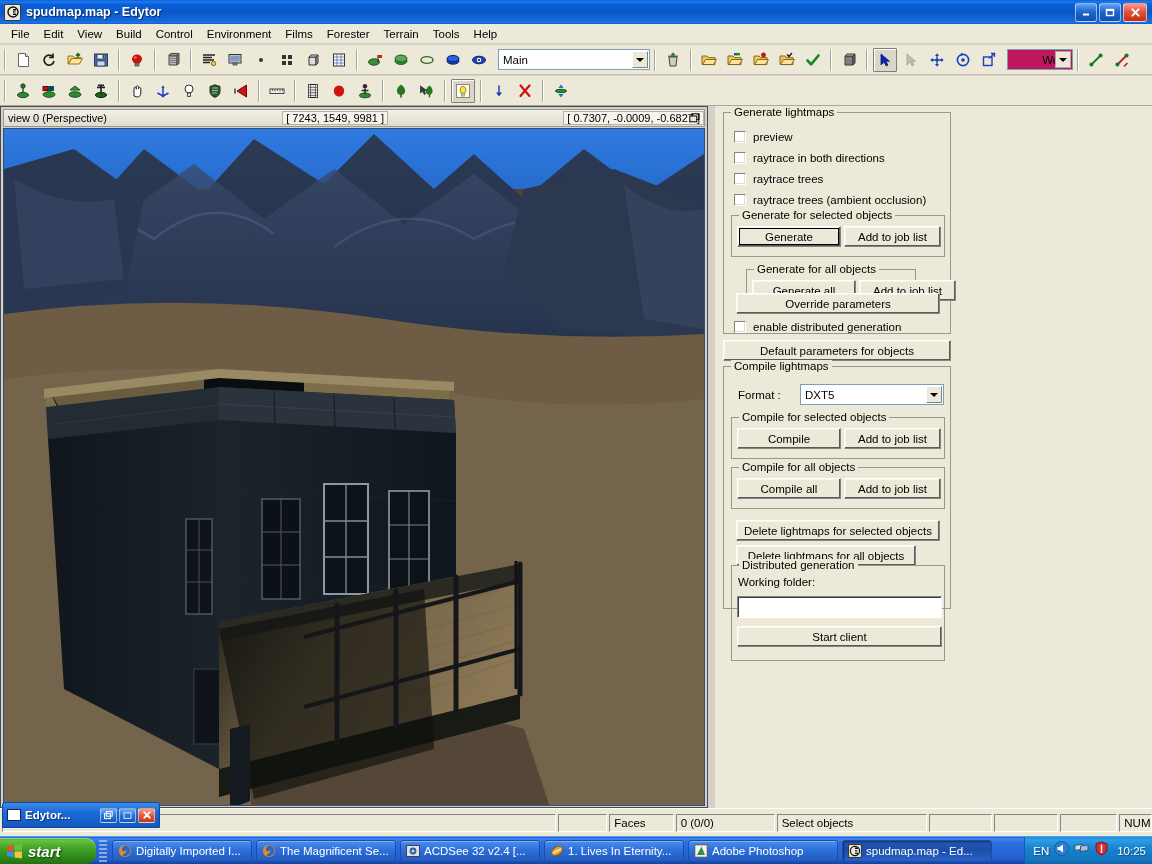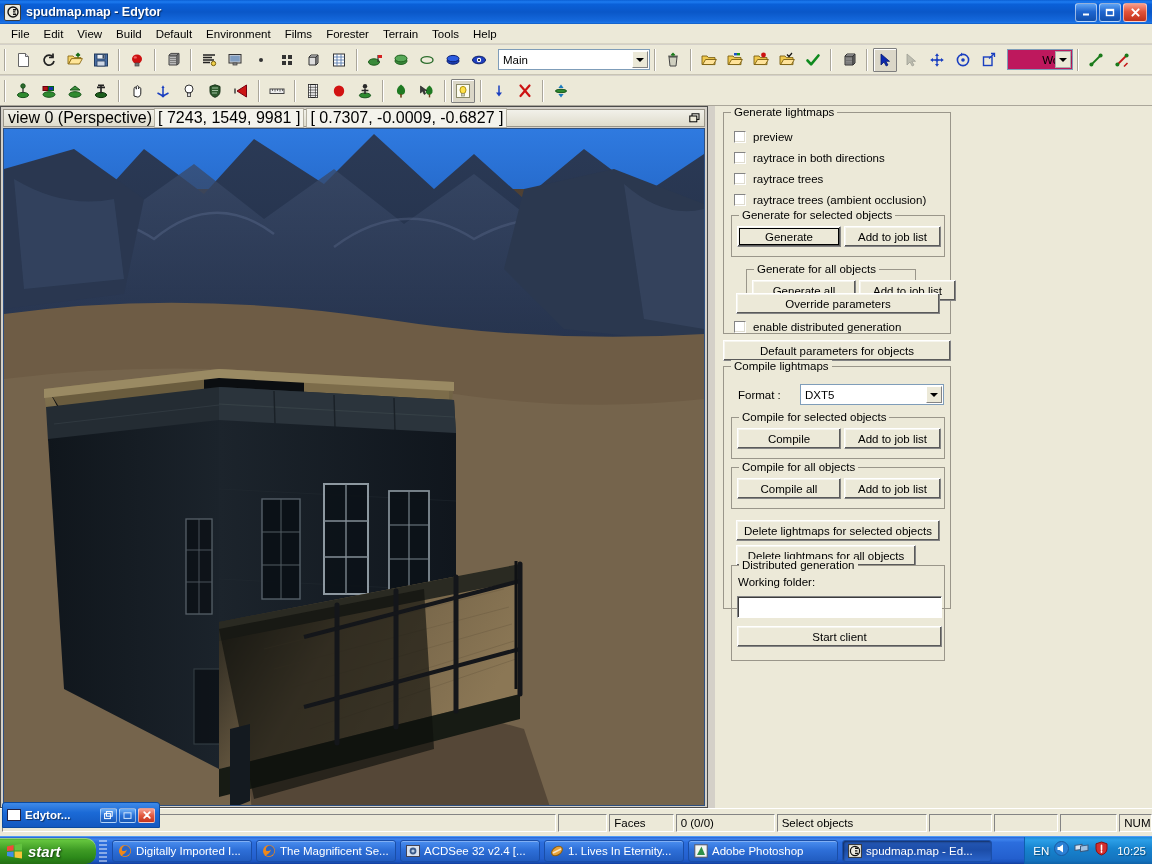--- a/index.html
+++ b/index.html
@@ -94,22 +94,22 @@
   }
 
   #viewWin{
     position:absolute; left:0px; top:0px; width:708px; height:702px;
     background:#d4d0c8; border:1px solid #4b4b4b;
   }
   #viewTitle{
     position:absolute; left:2px; top:2px; width:702px; height:18px;
     background:linear-gradient(to bottom,#f2f1ea,#dfdccc);
     border:1px solid #9a968a;
-    display:flex; align-items:center; font-size:16px; color:#000;
-    padding-left:4px; white-space:nowrap;
+    display:flex; align-items:center; font-size:11px; color:#000;
+    padding-left:4px; white-space:nowrap;justify-content:space-between;
   }
   #viewTitle .seg{ border:1px solid #b5b1a3; padding:0 3px; margin-left:2px; background:#f4f3ec;}
   #viewTitle .restore{
     position:absolute; right:2px; top:1px; width:15px;height:14px;
     display:flex;align-items:center;justify-content:center;
   }
   #viewCanvas{
     position:absolute; left:2px; top:21px; width:702px; height:678px;
     border:1px solid #2f4f7f; overflow:hidden; background:#2a2420;
   }
@@ -252,21 +252,21 @@
       </svg>
     </div>
   </div>
 </div>
 
 <div id="menubar">
   <div class="mi">File</div>
   <div class="mi">Edit</div>
   <div class="mi">View</div>
   <div class="mi">Build</div>
-  <div class="mi">Default</div>
+  <div class="mi">Control</div>
   <div class="mi">Environment</div>
   <div class="mi">Films</div>
   <div class="mi">Forester</div>
   <div class="mi">Terrain</div>
   <div class="mi">Tools</div>
   <div class="mi">Help</div>
 </div>
 
 <div class="toolbar" id="toolbar1">
   <div class="tb-sep"></div>

